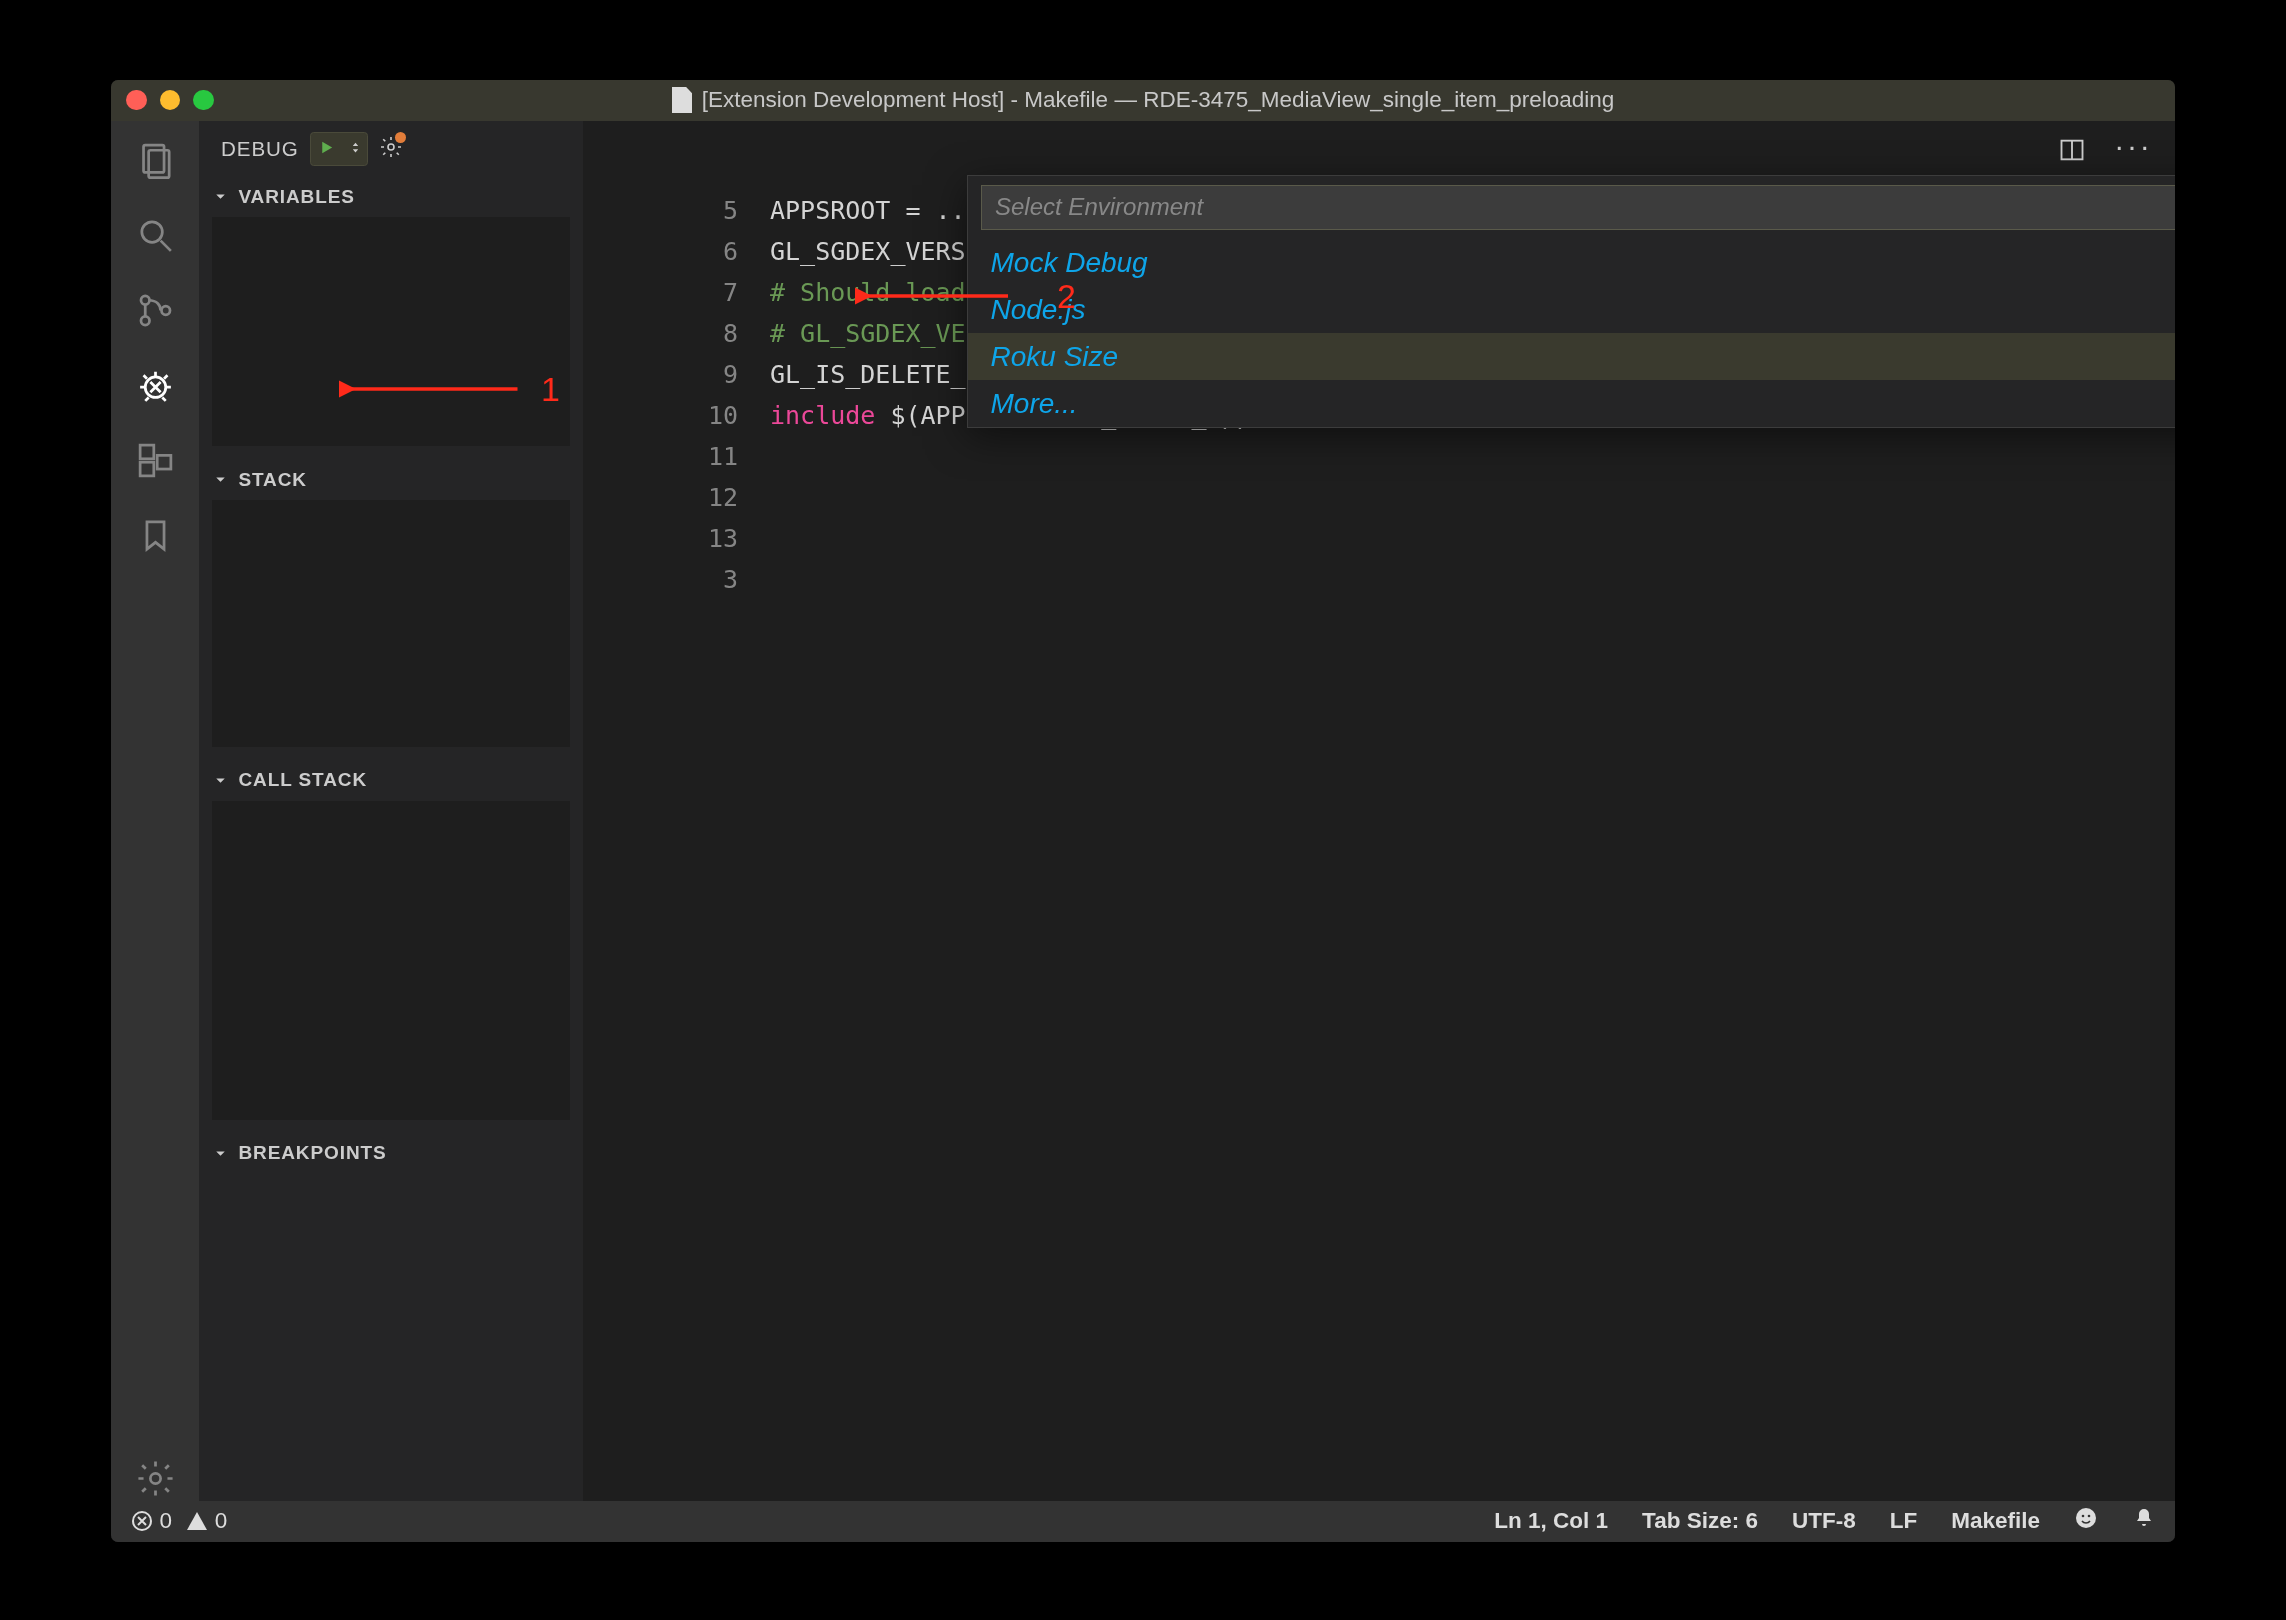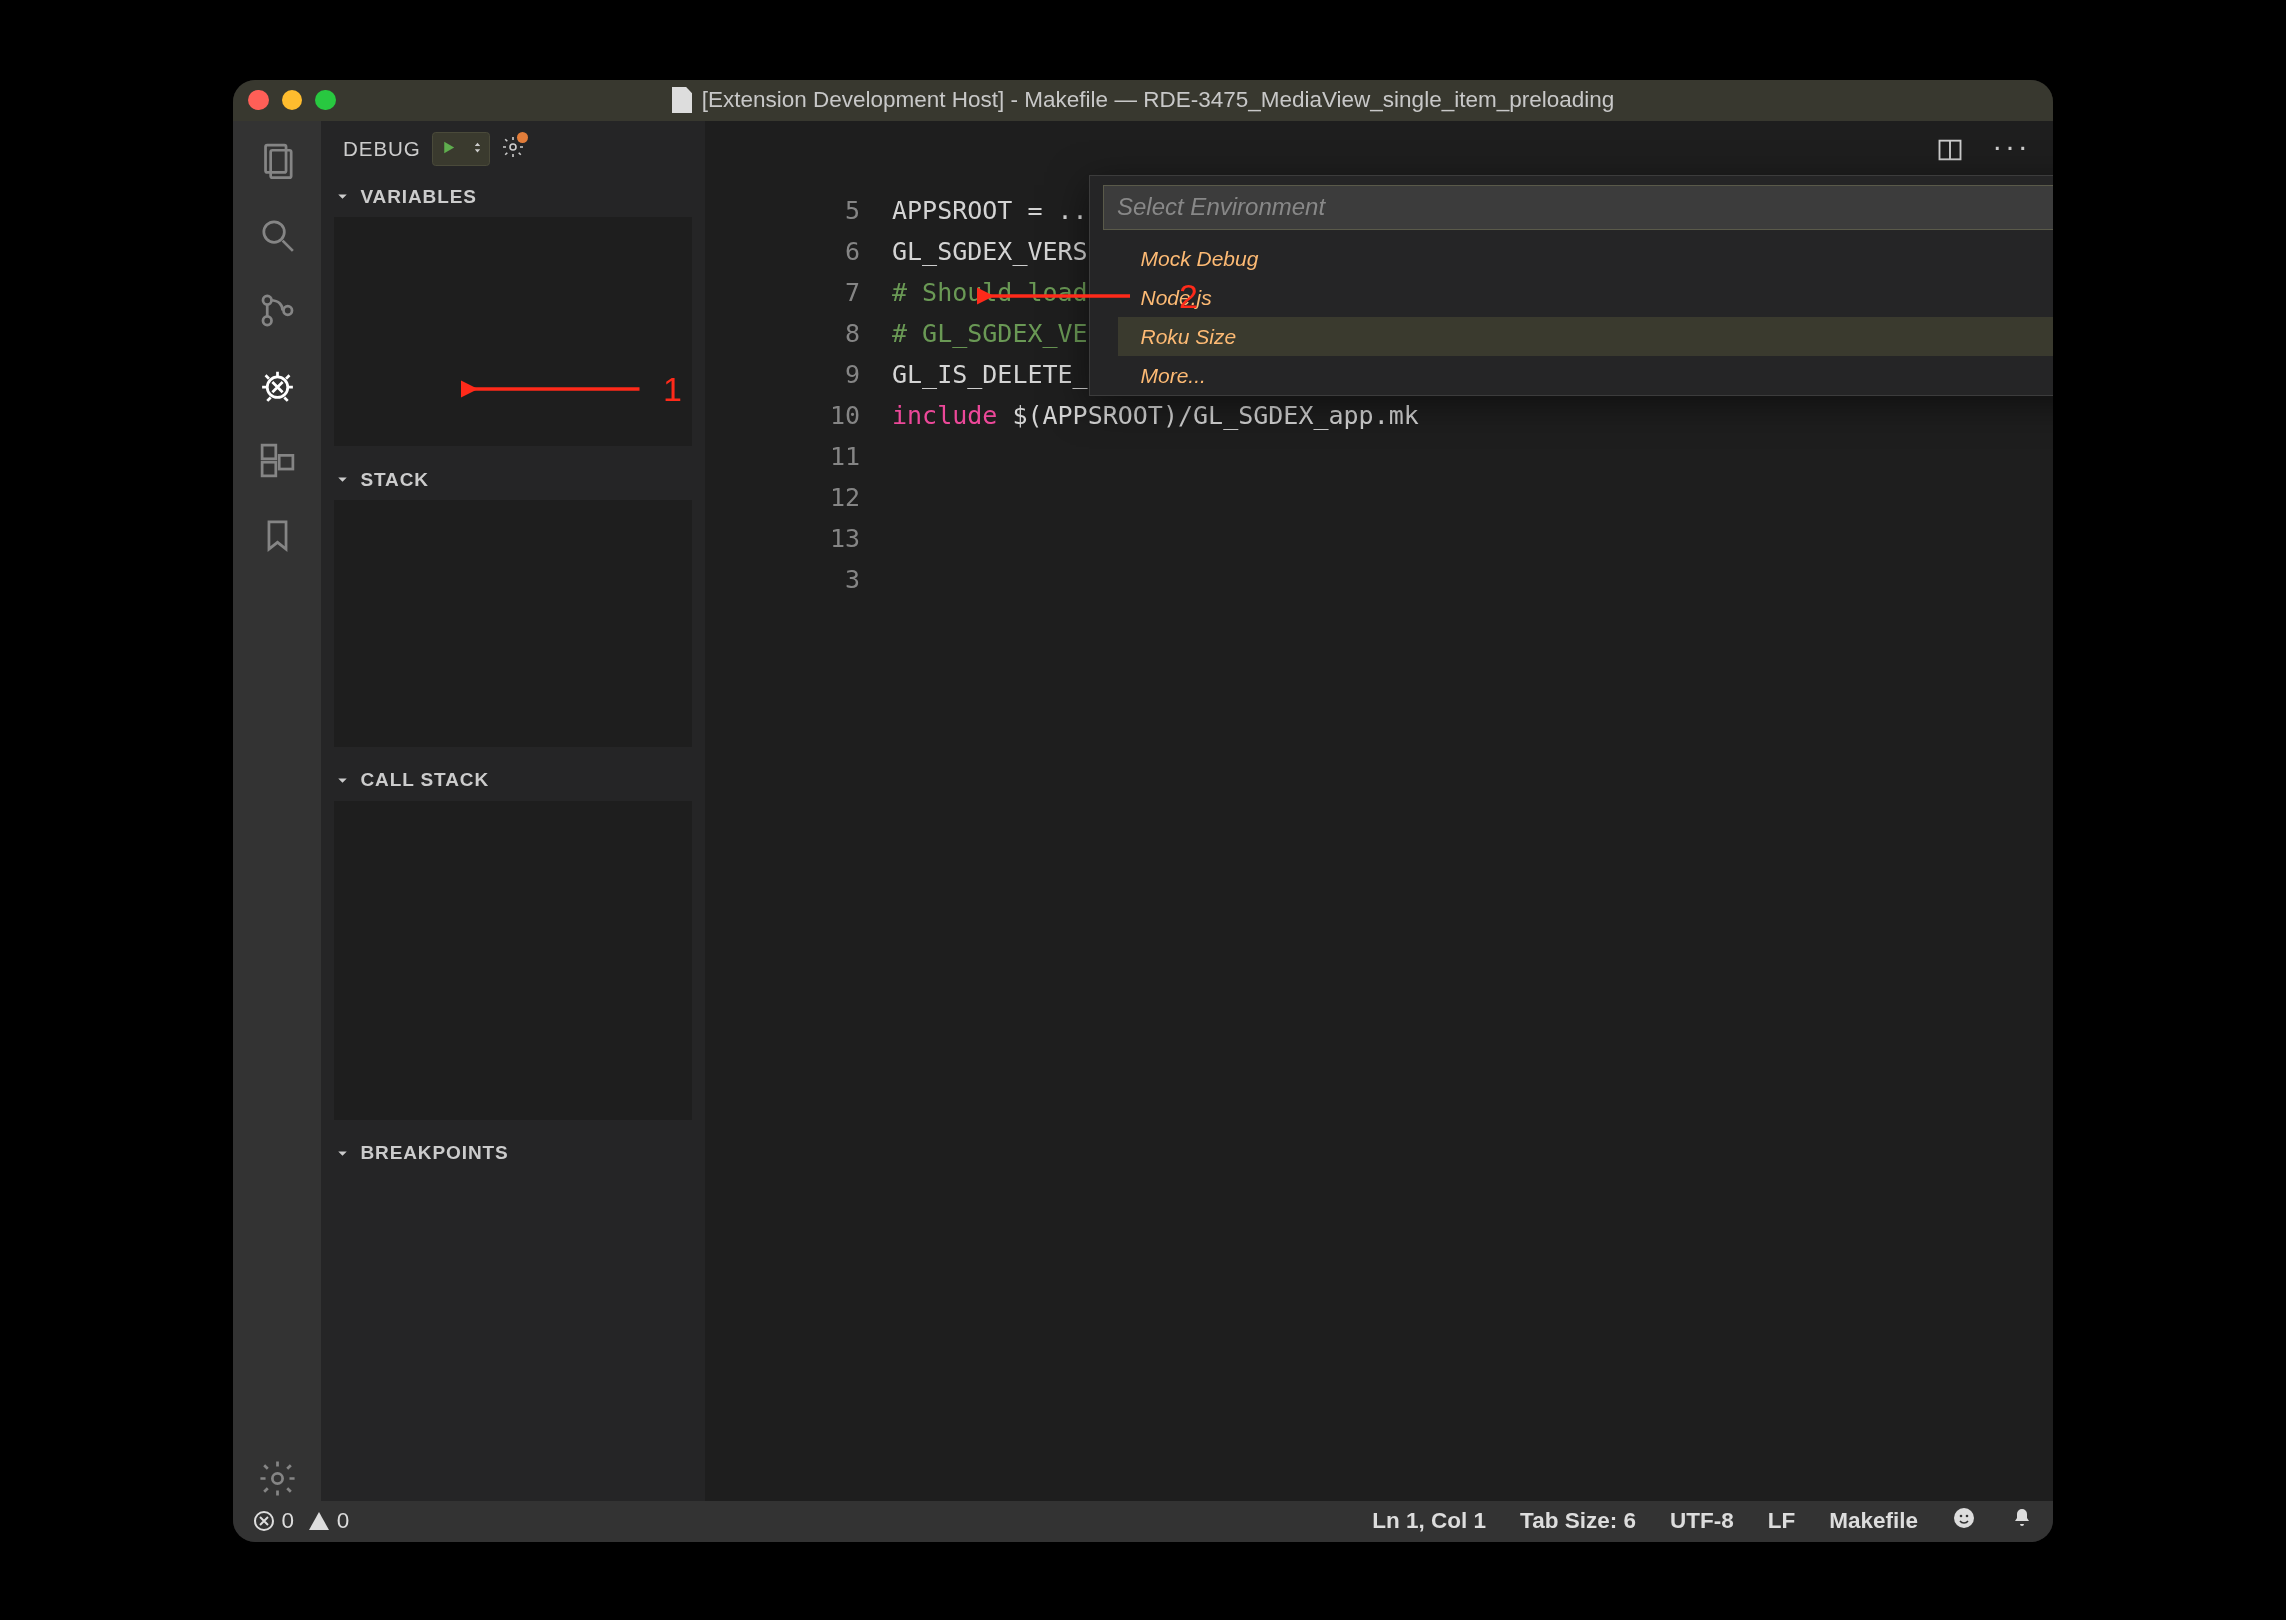--- a/index.html
+++ b/index.html
@@ -6,24 +6,24 @@
 body {
   background: #000;
   font-family: -apple-system, BlinkMacSystemFont, "Segoe UI", sans-serif;
   width: 2286px;
   height: 1621px;
   display: flex;
   align-items: center;
   justify-content: center;
 }
 .window {
-  width: 1820px;
+  width: 2064px;
   height: 1462px;
   background: #1e1e1e;
-  border-radius: 22px;
+  border-radius: 7px;
   overflow: hidden;
   box-shadow: 0 37px 75px rgba(0,0,0,0.6);
   position: relative;
   display: flex;
   flex-direction: column;
   justify-content: center;
 }
 .titlebar {
   height: 41px;
   background: #38382f;
@@ -124,21 +124,21 @@
   position: absolute; top: 54px; left: 384px; width: 1312px;
   background: #252526; box-shadow: 0 9.4px 37px rgba(0,0,0,0.5);
   z-index: 100; border: 0.9px solid #3c3c3c; font-style: italic;
 }
 .dropdown .search {
   margin: 9.4px 13px; height: 45px; background: #3c3c3c;
   border: 0.9px solid #5a5a4a; color: #888; font-size: 24px;
   padding: 0 13px; display: flex; align-items: center;
 }
 .dropdown .item {
-  padding: 7.5px 22.5px; font-size: 21px; color: #fdba74; cursor: pointer; margin-left: 28px;
+  padding: 7.5px 22.5px; font-size: 28px; color: #0ea5e9; cursor: pointer;
 }
 .dropdown .item.hl { background: #3a3a2e; }
 .annotation {
   position: absolute; color: #ff2a1a; font-size: 34px; font-weight: 500;
   display: flex; align-items: center; gap: 15px; z-index: 200;
   pointer-events: none;
 }
 .annotation svg { width: 187px; height: 28px; }
 </style>
 </head>

